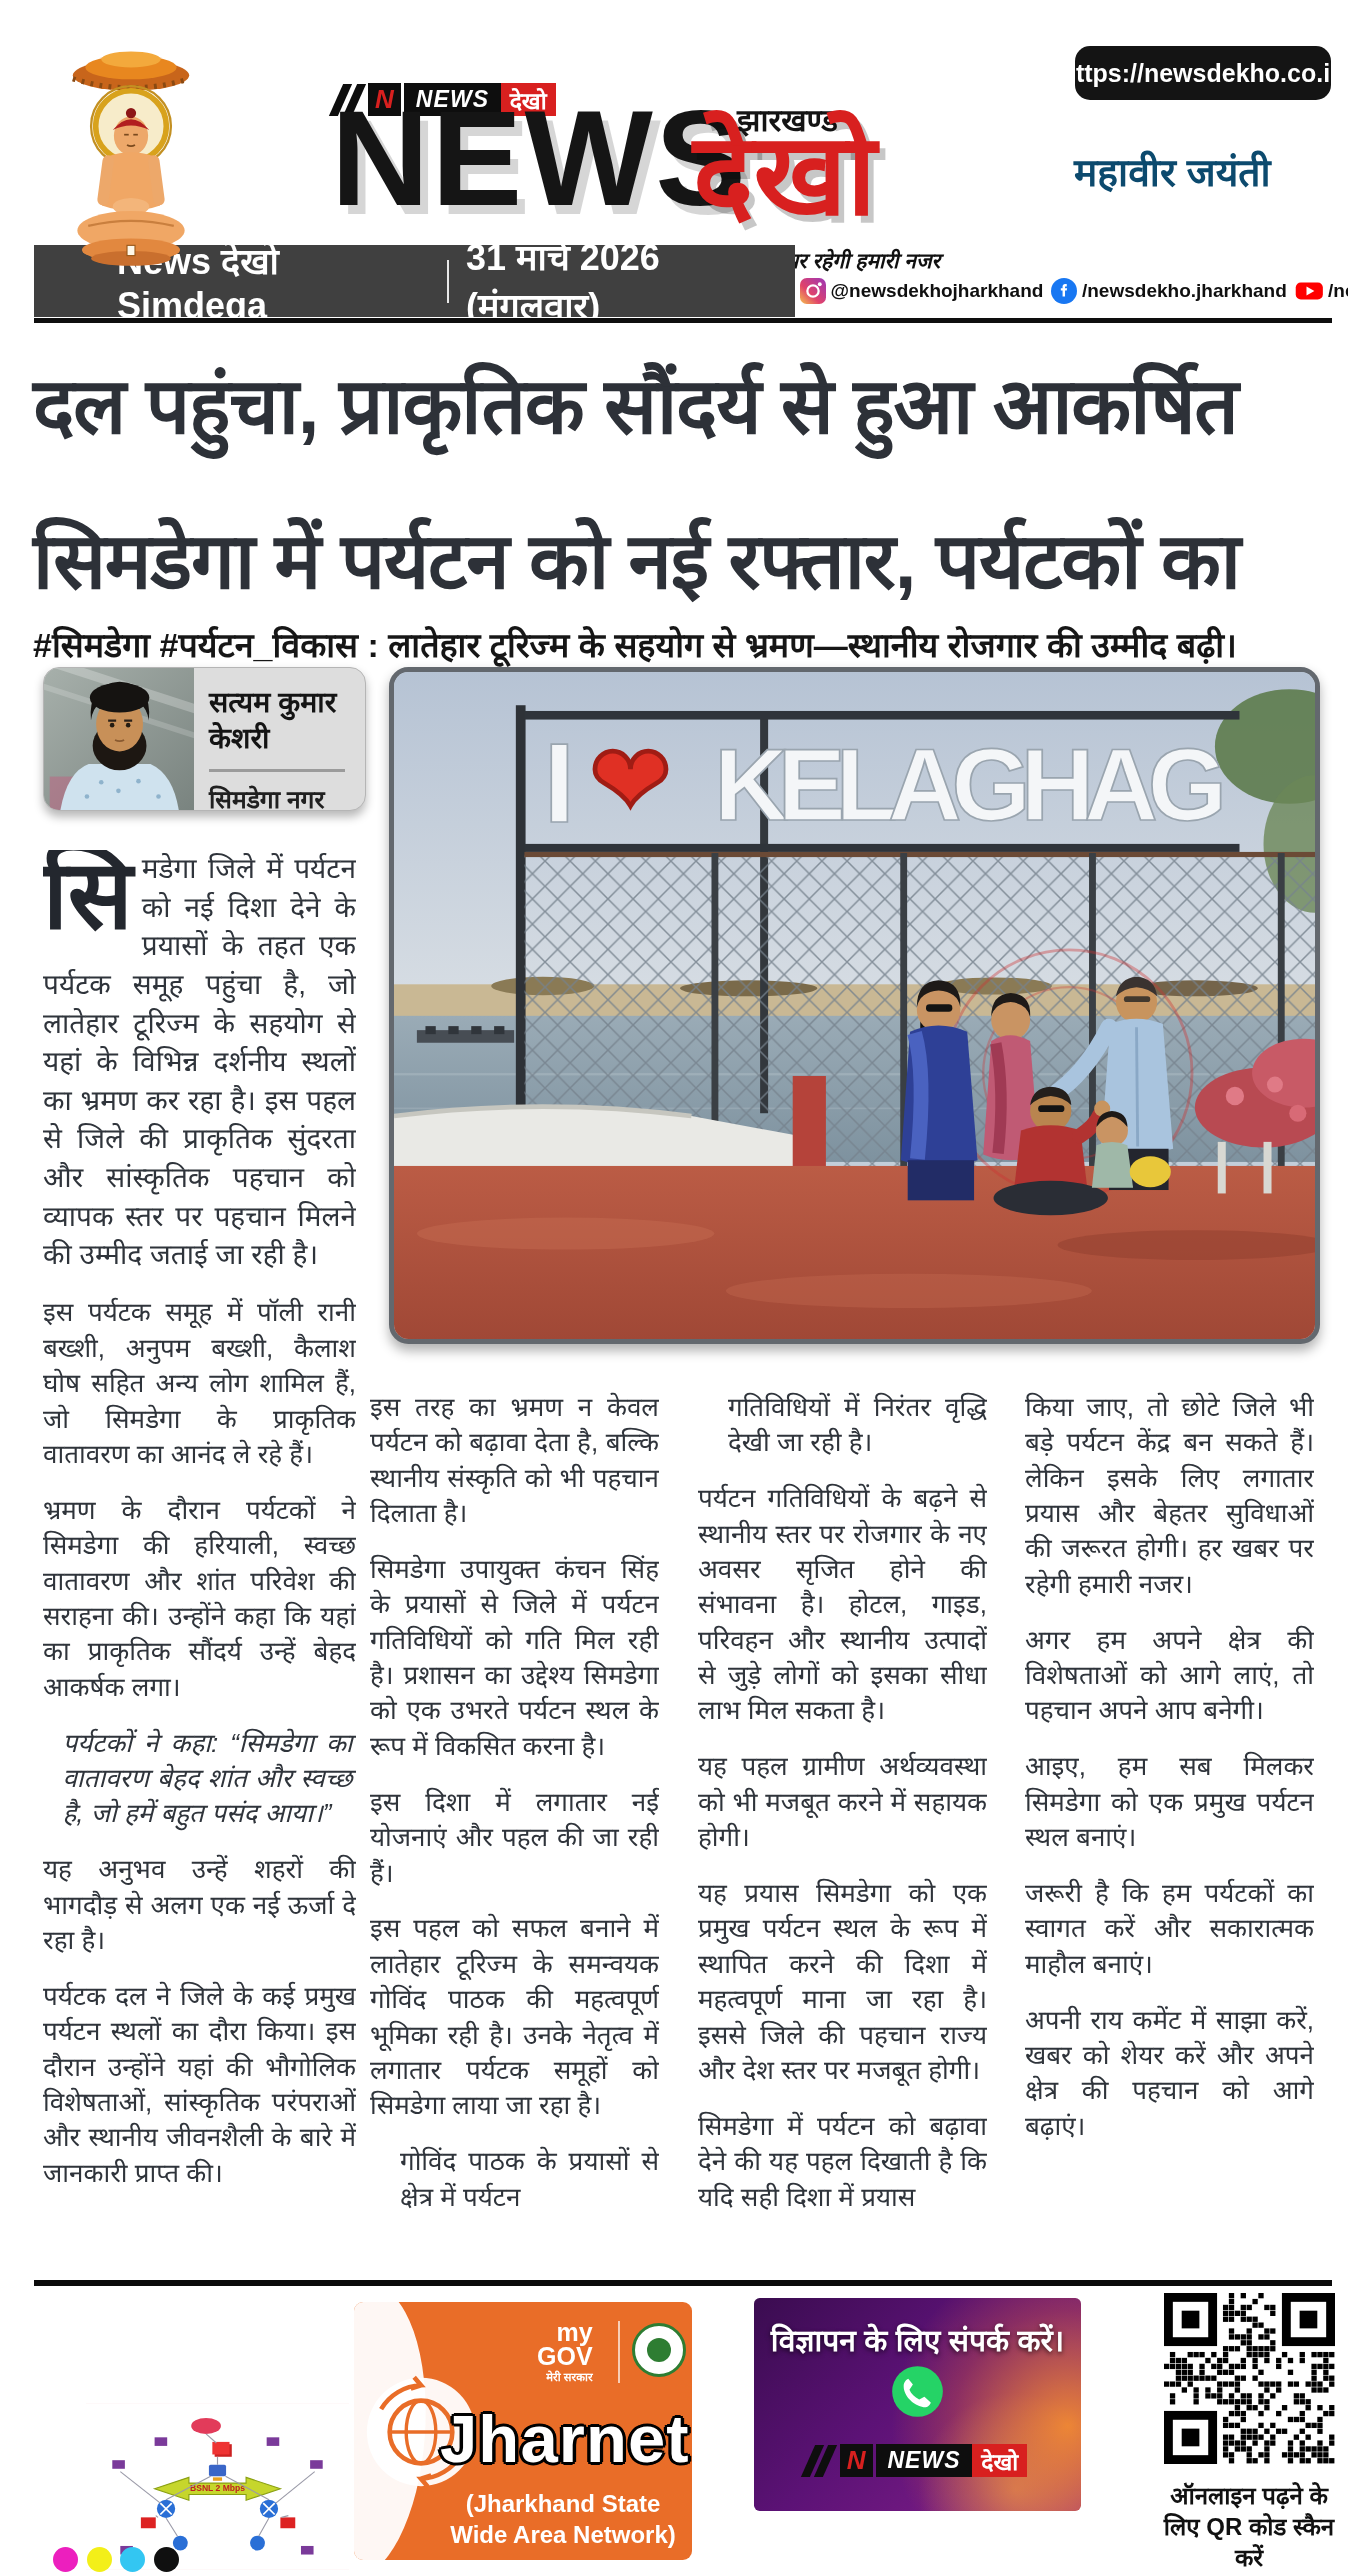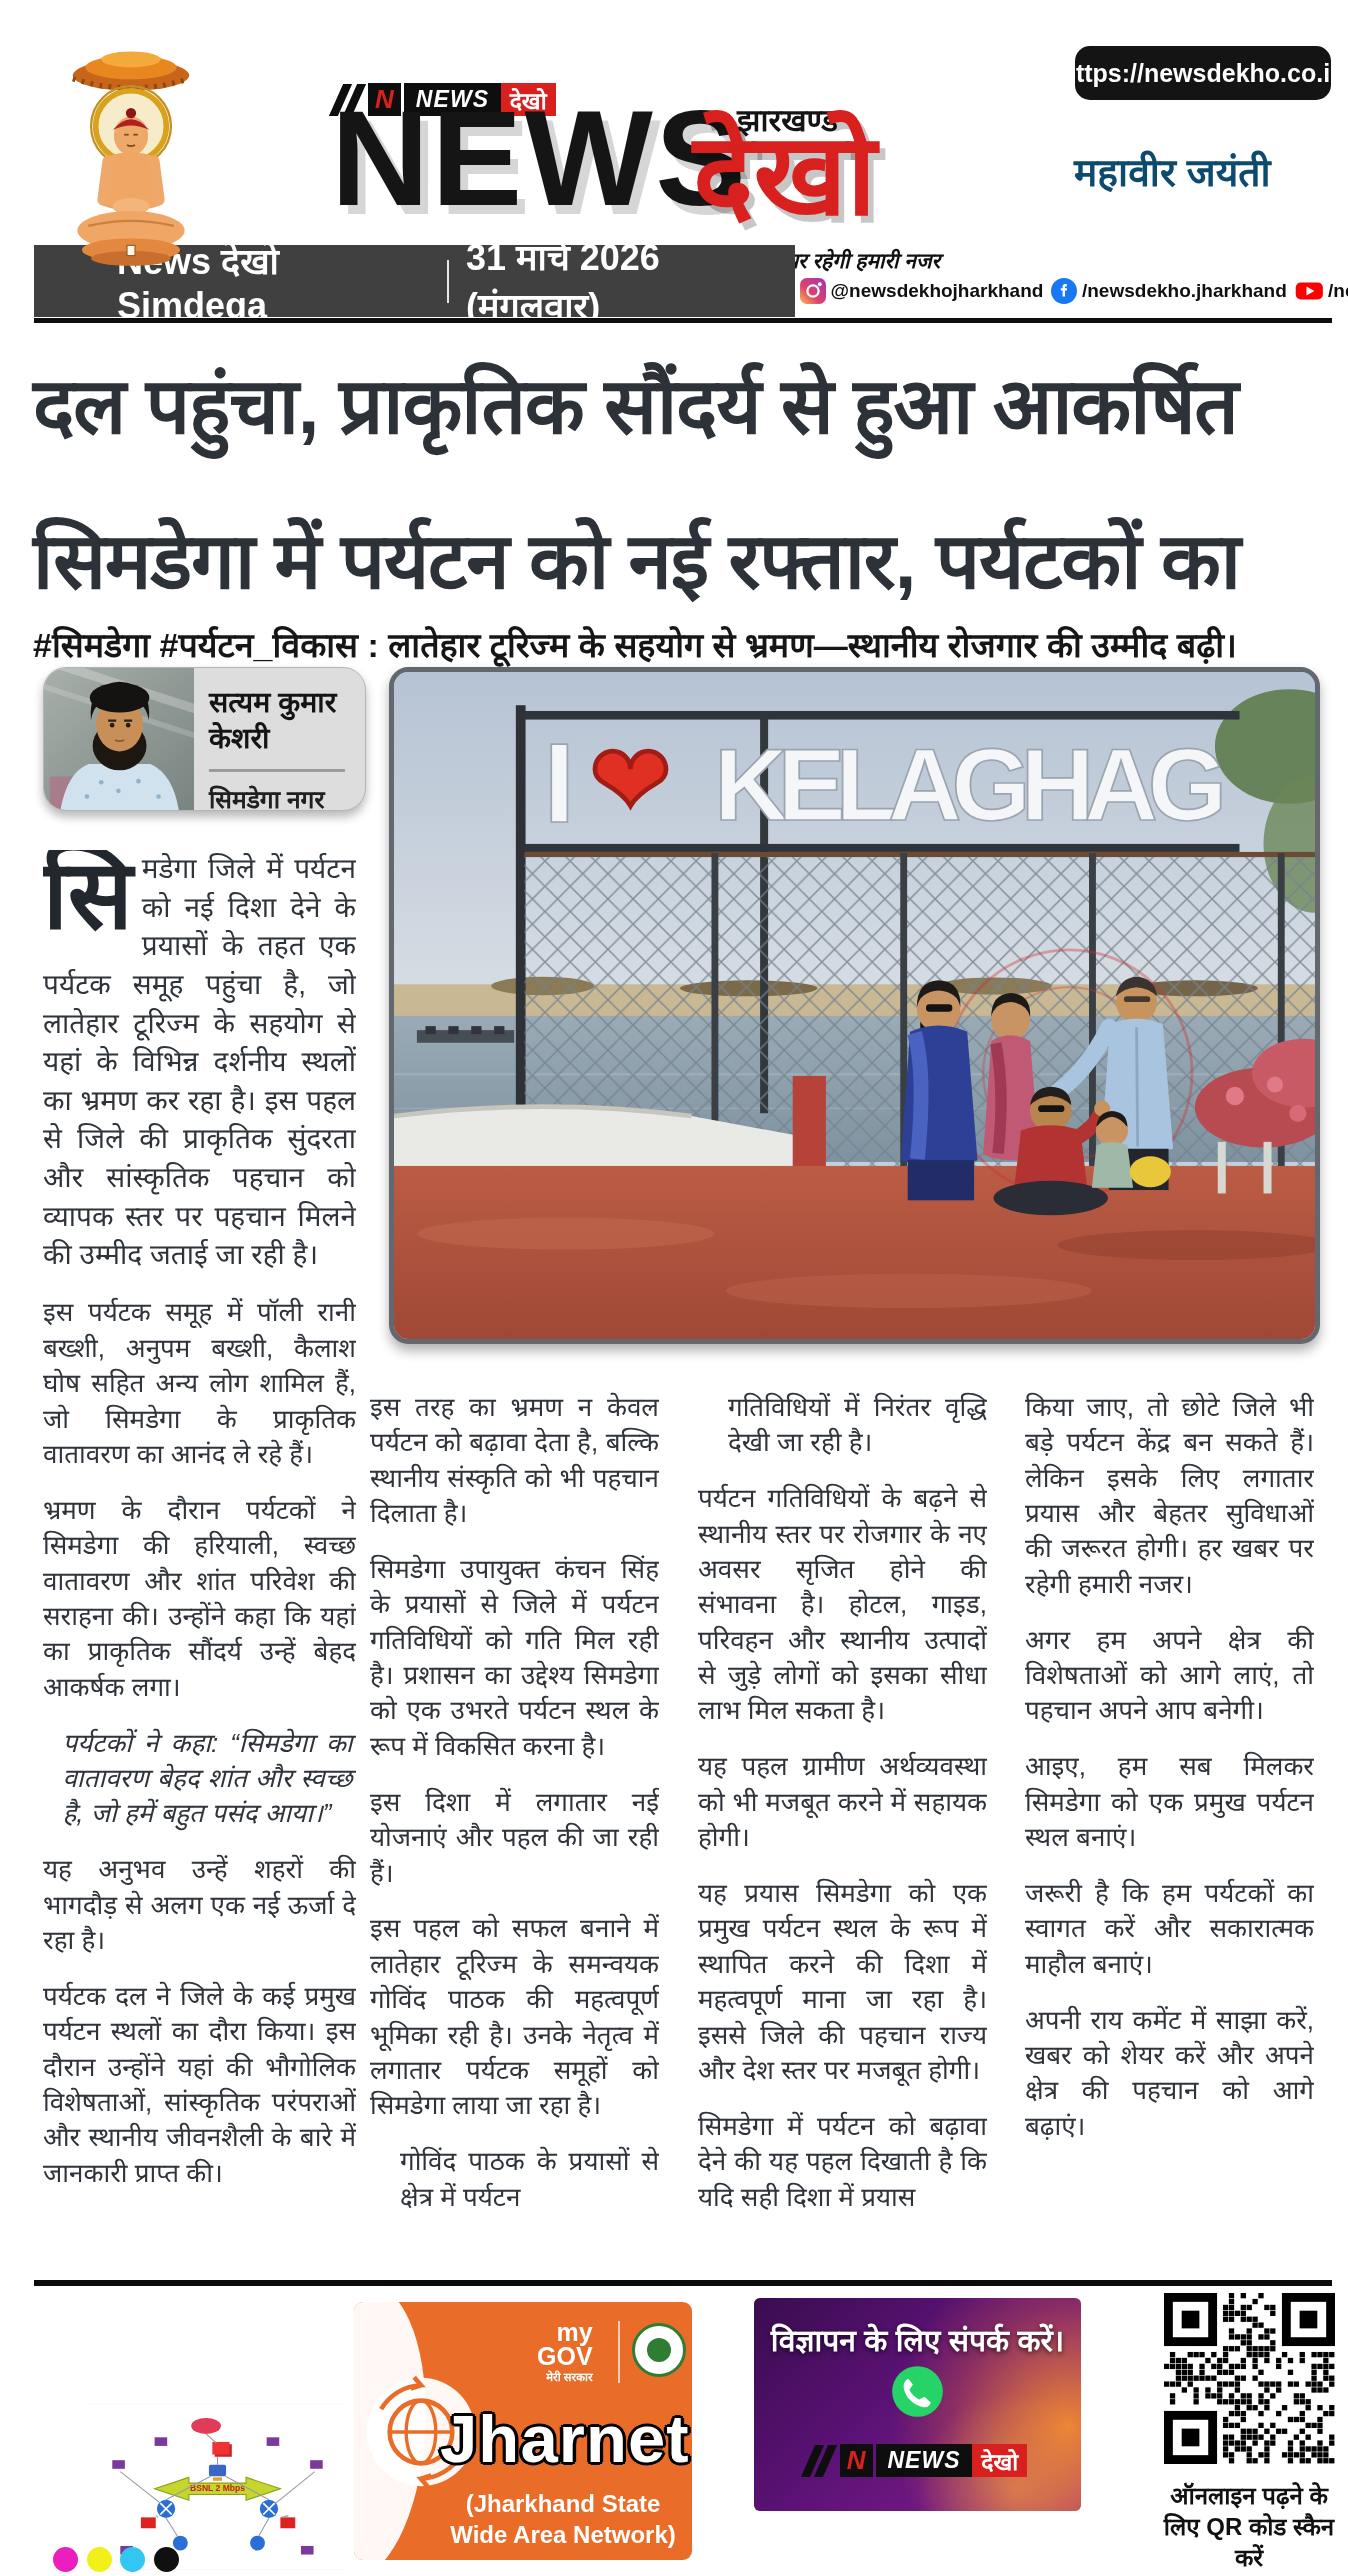--- a/index.html
+++ b/index.html
@@ -33,21 +33,21 @@
   .soc-item { display:flex; align-items:center; gap:4.6px; }
   #header-rule { left:34px; top:318px; width:1298px; height:5.1px; background:#0e0e0e; }
 
   
   #headline { left:33px; top:329px; width:1289px; color:#2d3138; font-weight:800; font-size:78px; }
   #headline .hl { line-height:155px; letter-spacing:-1.1px; }
   #subheadline { left:33px; top:621px; width:1291px; font-size:34px; font-weight:700; color:#161616; }
 
   
   #byline-card { left:43px; top:667px; width:323px; height:144px; background:#dddddd; border:1.7px solid #b5b5b5;
-                 border-radius:23px; box-shadow:0 5.7px 9.1px rgba(0,0,0,0.28); display:flex; overflow:hidden; }
+                 border-radius:16px; box-shadow:0 5.7px 9.1px rgba(0,0,0,0.28); display:flex; overflow:hidden; }
   .byline-photo { width:150px; height:100%; flex:none; }
   .byline-info { flex:1; padding:16px 10.3px 0 15px; }
   .byline-name { font-size:28.6px; font-weight:800; line-height:1.26; color:#141414; }
   .byline-divider { width:136px; height:2.9px; background:#9b9b9b; margin:12.6px 0 10.3px; }
   .byline-area { font-size:24.6px; font-weight:600; color:#202020; }
 
   
   #main-photo { left:389px; top:667px; width:931px; height:677px; border:5.7px solid #63686e;
                 border-radius:19.4px; overflow:hidden; box-shadow:0 6.9px 11.4px rgba(0,0,0,0.3); background:#c3ced9; }
   #main-photo svg { display:block; width:100%; height:100%; }

